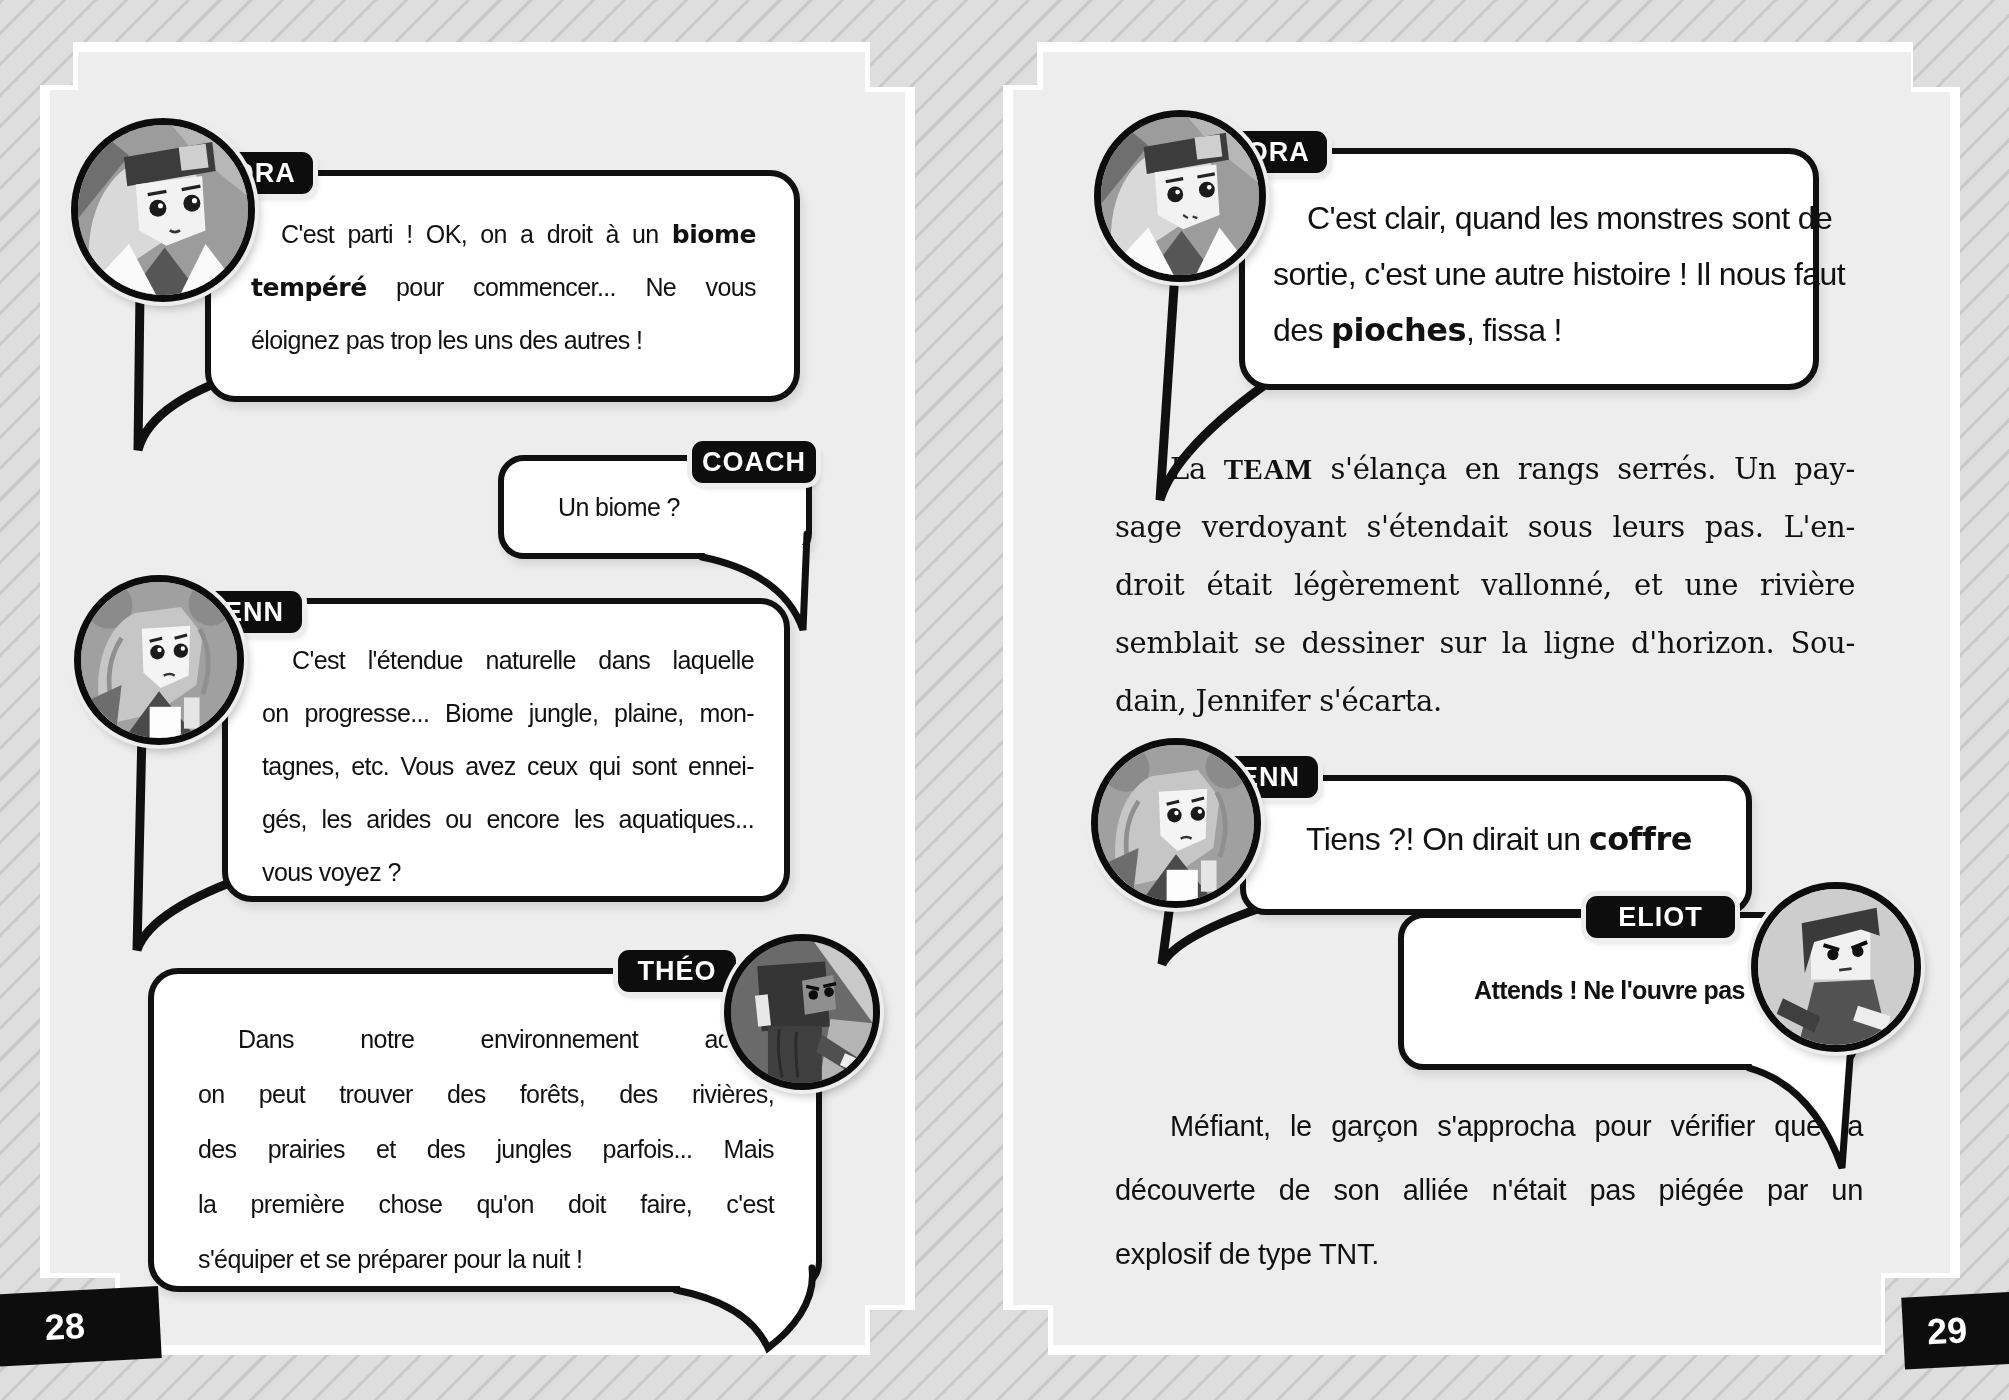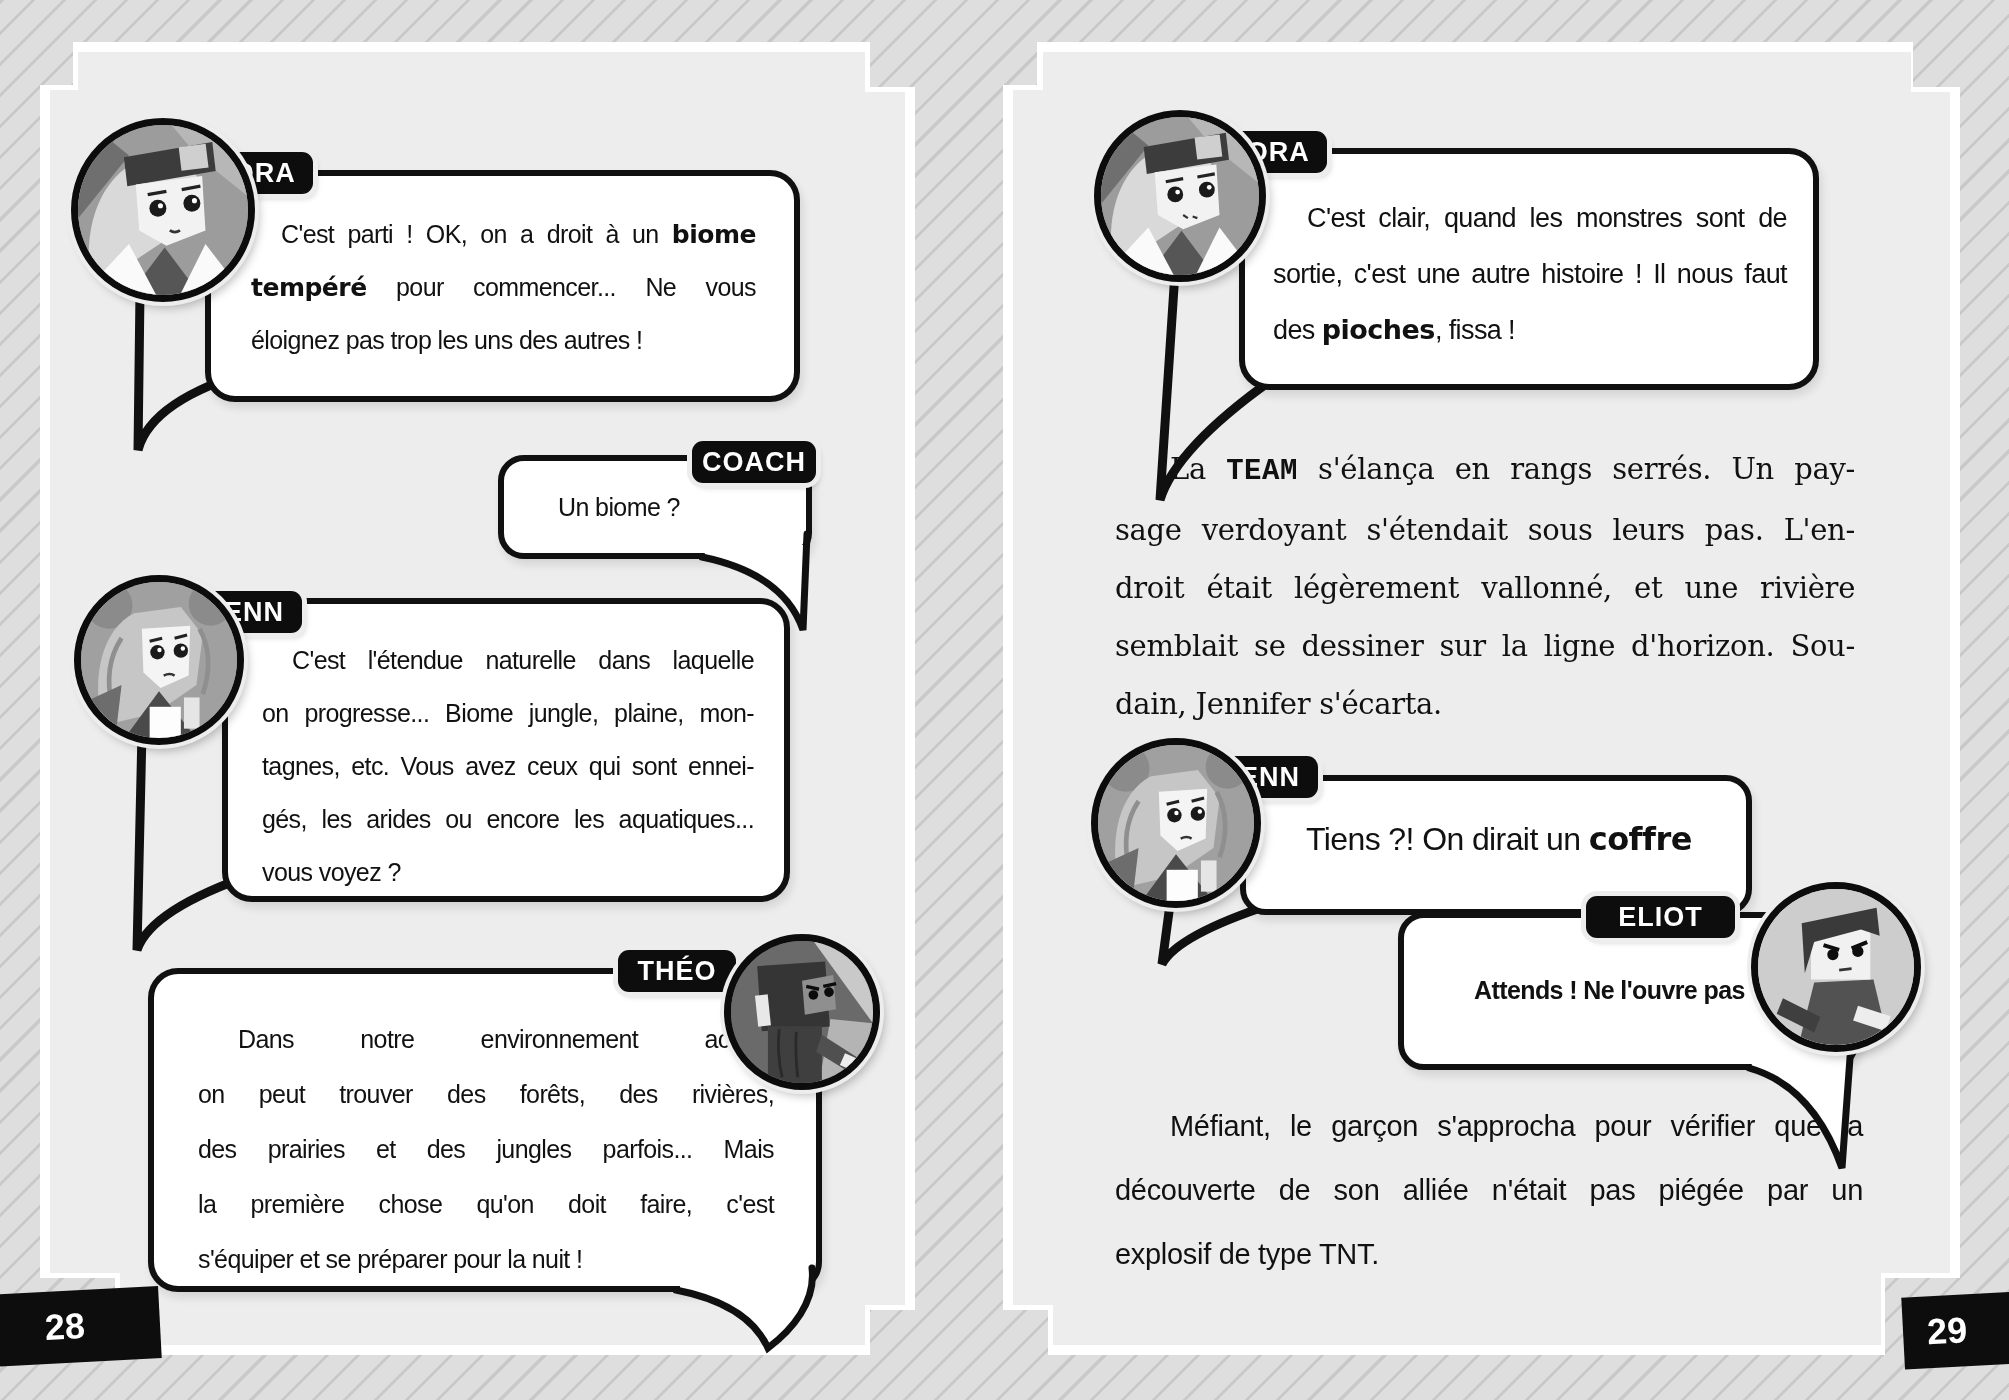--- a/index.html
+++ b/index.html
@@ -32,21 +32,21 @@
   }
   .avatar svg{display:block;width:100%;height:100%;}
   .tail-b{position:absolute;z-index:3;pointer-events:none;}
   .btext{position:absolute;inset:0;letter-spacing:-0.6px;}
   .line{display:block;text-align:justify;text-align-last:justify;white-space:nowrap;}
   .line:last-child{text-align-last:left;}
   .line.first{text-indent:var(--ind,30px);}
   .b{font-family:"DejaVu Sans",sans-serif;font-weight:700;letter-spacing:-0.5px;}
   .para{position:absolute;z-index:2;}
   .para.serif .line{font-family:"DejaVu Serif",serif;letter-spacing:-0.3px;}
-  .para.serif .b{font-family:Liberation Mono, monospace;letter-spacing:0.5px;}
+  .para.serif .b{font-family:Liberation Serif, serif;letter-spacing:0.5px;}
   .tab{
     position:absolute;background:#0d0d0d;color:#fff;height:72px;z-index:10;
     display:flex;align-items:center;font-weight:700;font-size:36px;
     font-family:"Liberation Sans",sans-serif;
   }
 </style>
 </head>
 <body>
 
 <div class="page" style="left:40px;top:42px;width:875px;height:1313px;">
@@ -169,21 +169,21 @@
   <div class="page-white" style="clip-path:polygon(34px 0,910px 0,910px 45px,957px 45px,957px 1236px,882px 1236px,882px 1313px,45px 1313px,45px 1268px,0 1268px,0 43px,34px 43px);"></div>
   <div class="page-gray" style="clip-path:polygon(30px 0,898px 0,898px 40px,937px 40px,937px 1221px,868px 1221px,868px 1293px,40px 1293px,40px 1253px,0 1253px,0 38px,30px 38px);"></div>
   <div class="content">
 
     <svg class="tails" width="957" height="1313" viewBox="0 0 957 1313">
       <path d="M 172 230 L 157 458 Q 175 400 292 322" fill="none" stroke="#101010" stroke-width="9" stroke-linecap="round"></path>
       <path d="M 170 840 L 159 922 Q 178 888 302 852" fill="none" stroke="#101010" stroke-width="9" stroke-linecap="round"></path>
     </svg>
 
     <div class="bubble" style="left:236px;top:106px;width:580px;height:242px;">
-      <div class="btext" style="padding:36px 26px 0 28px;font-size:27px;line-height:56px;--ind:34px;">
+      <div class="btext" style="padding:36px 26px 0 28px;font-size:32px;line-height:56px;--ind:34px;">
           <div class="line first"><span>C'est clair, quand les monstres sont de</span></div>
           <div class="line"><span>sortie, c'est une autre histoire ! Il nous faut</span></div>
           <div class="line"><span>des </span><span class="b">pioches</span><span>, fissa !</span></div>
         </div>
     </div>
     <div class="tag" style="left:206px;top:89px;width:118px;">CORA</div>
     <div class="avatar" style="left:91px;top:68px;width:172px;height:172px;">
       <svg viewBox="0 0 100 100">
         <rect width="100" height="100" fill="#9c9c9c"></rect>
         <polygon points="0,55 30,18 8,0 0,0" fill="#6f6f6f"></polygon>

